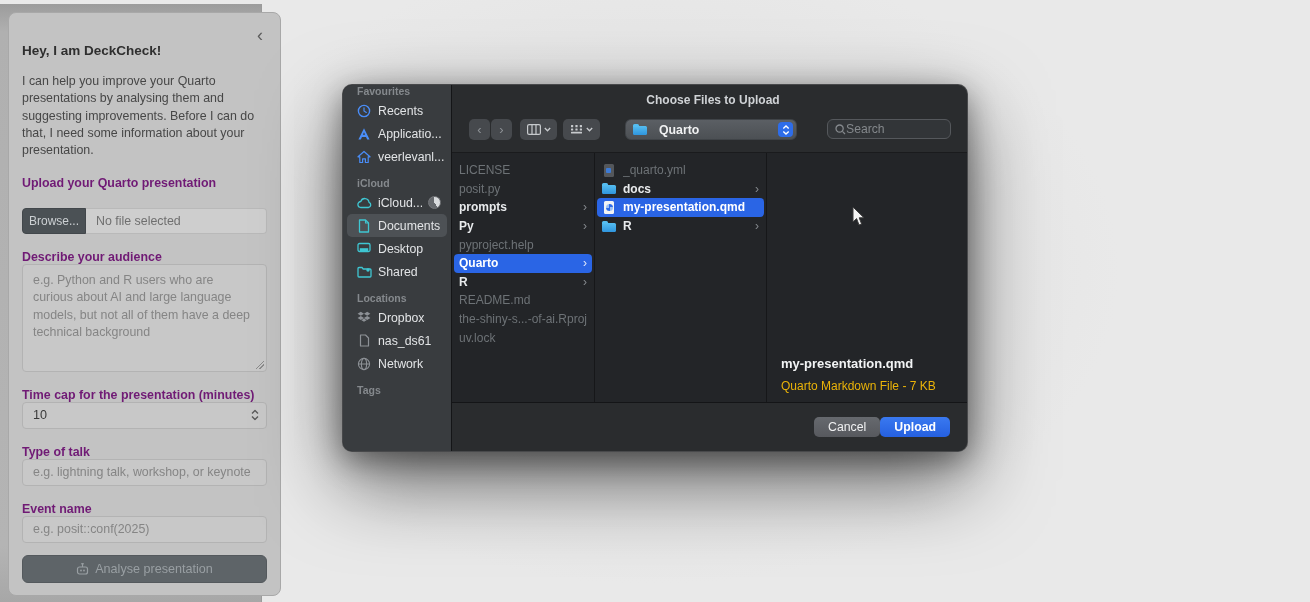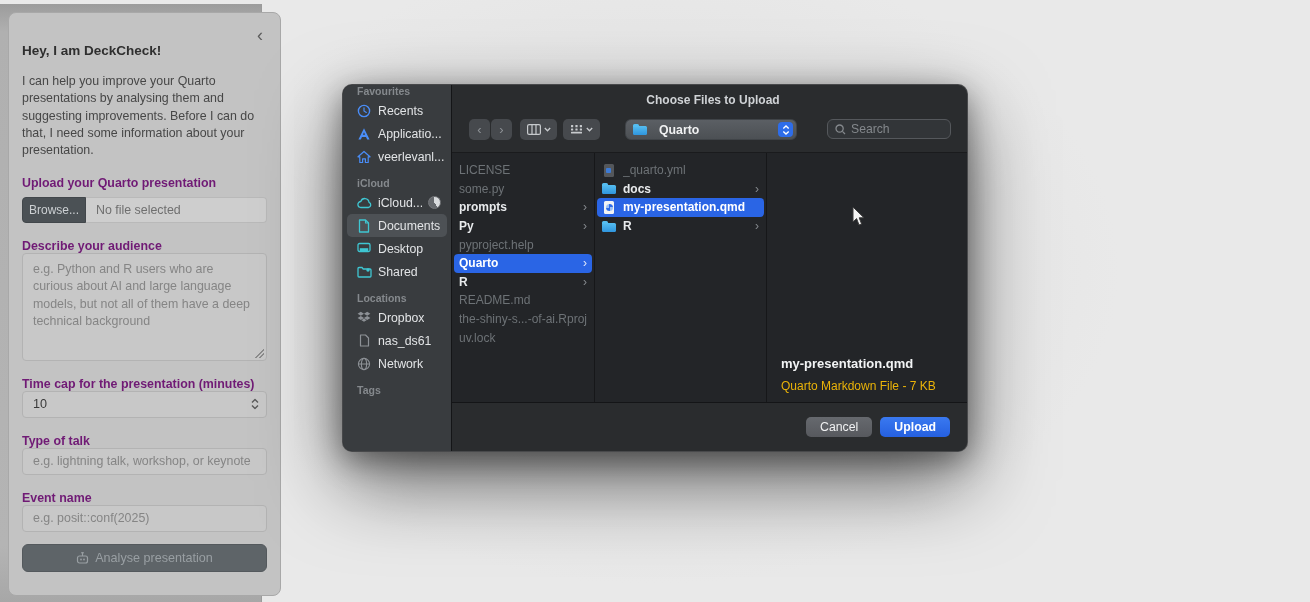--- a/index.html
+++ b/index.html
@@ -12,21 +12,21 @@
     background:linear-gradient(180deg,#9c9c9c 0,#b0b0b0 28px,#b4b4b4 90%,#a6a6a6 100%);
     border-right:1px solid #9b9b9b; }
   .panel-card { position:absolute; left:8px; top:8px; width:273px; height:584px;
     background:#c3c3c3; border:1px solid #a8a8a8; border-radius:8px; padding:12px 13px; }
   .collapse-btn { position:absolute; top:12px; right:10px; width:20px; height:20px;
     display:flex; align-items:center; justify-content:center; cursor:pointer; }
   .collapse-btn .chev-l::before { content:"‹"; font-size:18px; color:#5c5c5c; line-height:1; }
   .greeting { margin-top:18px; font-size:13.5px; font-weight:bold; color:#2f2f2f; }
   .intro { margin-top:15px; font-size:12.4px; line-height:1.4; color:#474747; }
   .f-label { margin-top:16px; font-size:12.4px; font-weight:bold; color:#701a75; }
-  .file-row { display:flex; margin-top:7px; height:26px; }
+  .file-row { display:flex; margin-top:18px; height:26px; }
   .browse-btn { width:64px; background:#4b5155; color:#ccd0d3; font-size:12px;
     border:1px solid #42474b; border-radius:4px 0 0 4px; cursor:pointer;
     font-family:inherit; }
   .nofile { flex:1; background:#cecece; border:1px solid #b9b9b9; border-left:none;
     border-radius:0 4px 4px 0; color:#6f6f6f; font-size:12.4px; display:flex;
     align-items:center; padding-left:10px; }
   .textarea { position:relative; margin-top:0; height:108px; background:#c8c8c8;
     border:1px solid #b3b3b3; border-radius:4px; padding:7px 10px; overflow:hidden; cursor:text; }
   .textarea .ph { font-size:12.4px; line-height:1.4; color:#858585; display:block; }
   .resize-handle { position:absolute; right:2px; bottom:2px; width:9px; height:9px;
@@ -81,21 +81,21 @@
   .tb-grid { left:111px; width:37px; gap:3px; }
   .tb-btn .nav { font-size:13px; color:#8e9296; line-height:1; margin-top:-1px; }
   .path-dd { position:absolute; left:173px; width:172px; height:21px;
     background:linear-gradient(180deg,#5b5f64,#4c5054); border:1px solid #404448;
     border-radius:6px; display:flex; align-items:center; padding:0 3px 0 7px; cursor:pointer; }
   .path-dd .p-lb { font-size:12.3px; font-weight:bold; color:#f0f1f2; margin-left:6px; }
   .dd-stepper { margin-left:auto; width:15px; height:15px; border-radius:4px;
     background:#2e6de9; display:flex; align-items:center; justify-content:center; }
   .search { position:absolute; left:375px; width:124px; height:20px; background:#323538;
     border:1px solid #55585c; border-radius:6px; display:flex; align-items:center;
-    gap:5px; padding:0 7px; cursor:text; }
+    padding:0 7px; cursor:text; }
   .search .s-ph { font-size:12.2px; color:#84888c; }
 
   .browser { flex:1; display:flex; background:#232528; overflow:hidden; position:relative; }
   .b-col { width:143px; border-right:1px solid #161719; padding-top:8px; flex-shrink:0; overflow:hidden; }
   .b-col2 { width:172px; }
   .b-row { position:relative; height:18.6px; display:flex; align-items:center;
     margin:0 2px; padding:0 5px; border-radius:4px; font-size:12px; cursor:pointer; }
   .b-row .nm { white-space:nowrap; overflow:hidden; flex:1; }
   .b-row.dim .nm { color:#6d7276; }
   .b-row.fold .nm { color:#e8eaec; font-weight:bold; }
@@ -120,21 +120,21 @@
     border-radius:50%;
     background:conic-gradient(#2e6de9 0 90deg,#9cc0f5 90deg 180deg,#2e6de9 180deg 270deg,#9cc0f5 270deg 360deg); }
 
   .b-preview { flex:1; position:relative; overflow:hidden; }
   .pv-block { position:absolute; left:14px; top:203px; right:10px; }
   .pv-name { font-size:13px; font-weight:bold; color:#f2f4f5; }
   .pv-meta { margin-top:8px; font-size:12px; color:#eab308; }
   .pv-info { margin-top:9px; font-size:12.4px; font-weight:bold; color:#d4d7da; }
 
   .dlg-footer { height:49px; border-top:1px solid #141517; background:#2a2c2e;
-    display:flex; align-items:center; justify-content:flex-end; gap:8px; padding-right:17px; }
+    display:flex; align-items:center; justify-content:flex-end; padding-right:17px; }
   .btn { height:20px; border-radius:5px; font-size:12.3px; font-family:inherit;
     padding:0 14px; cursor:pointer; border:none; }
   .btn-cancel { background:linear-gradient(180deg,#66696e,#57595e); color:#f0f1f2; }
   .btn-upload { background:linear-gradient(180deg,#3a79f0,#2560e0); color:#ffffff; font-weight:bold; }
 
   .cursor { position:absolute; left:558px; top:206px; pointer-events:none; }
 </style>
 </head>
 <body>
 
@@ -348,21 +348,21 @@
           </div>
         </div>
 
         <div class="browser">
 
           <div class="b-col">
             <div class="b-row dim">
                 <span class="nm">LICENSE</span>
               </div>
             <div class="b-row dim">
-                <span class="nm">some.py</span>
+                <span class="nm">posit.py</span>
               </div>
             <div class="b-row fold">
                 <span class="nm">prompts</span>
                 <span class="chev-r"></span>
               </div>
             <div class="b-row fold">
                 <span class="nm">Py</span>
                 <span class="chev-r"></span>
               </div>
             <div class="b-row dim">

